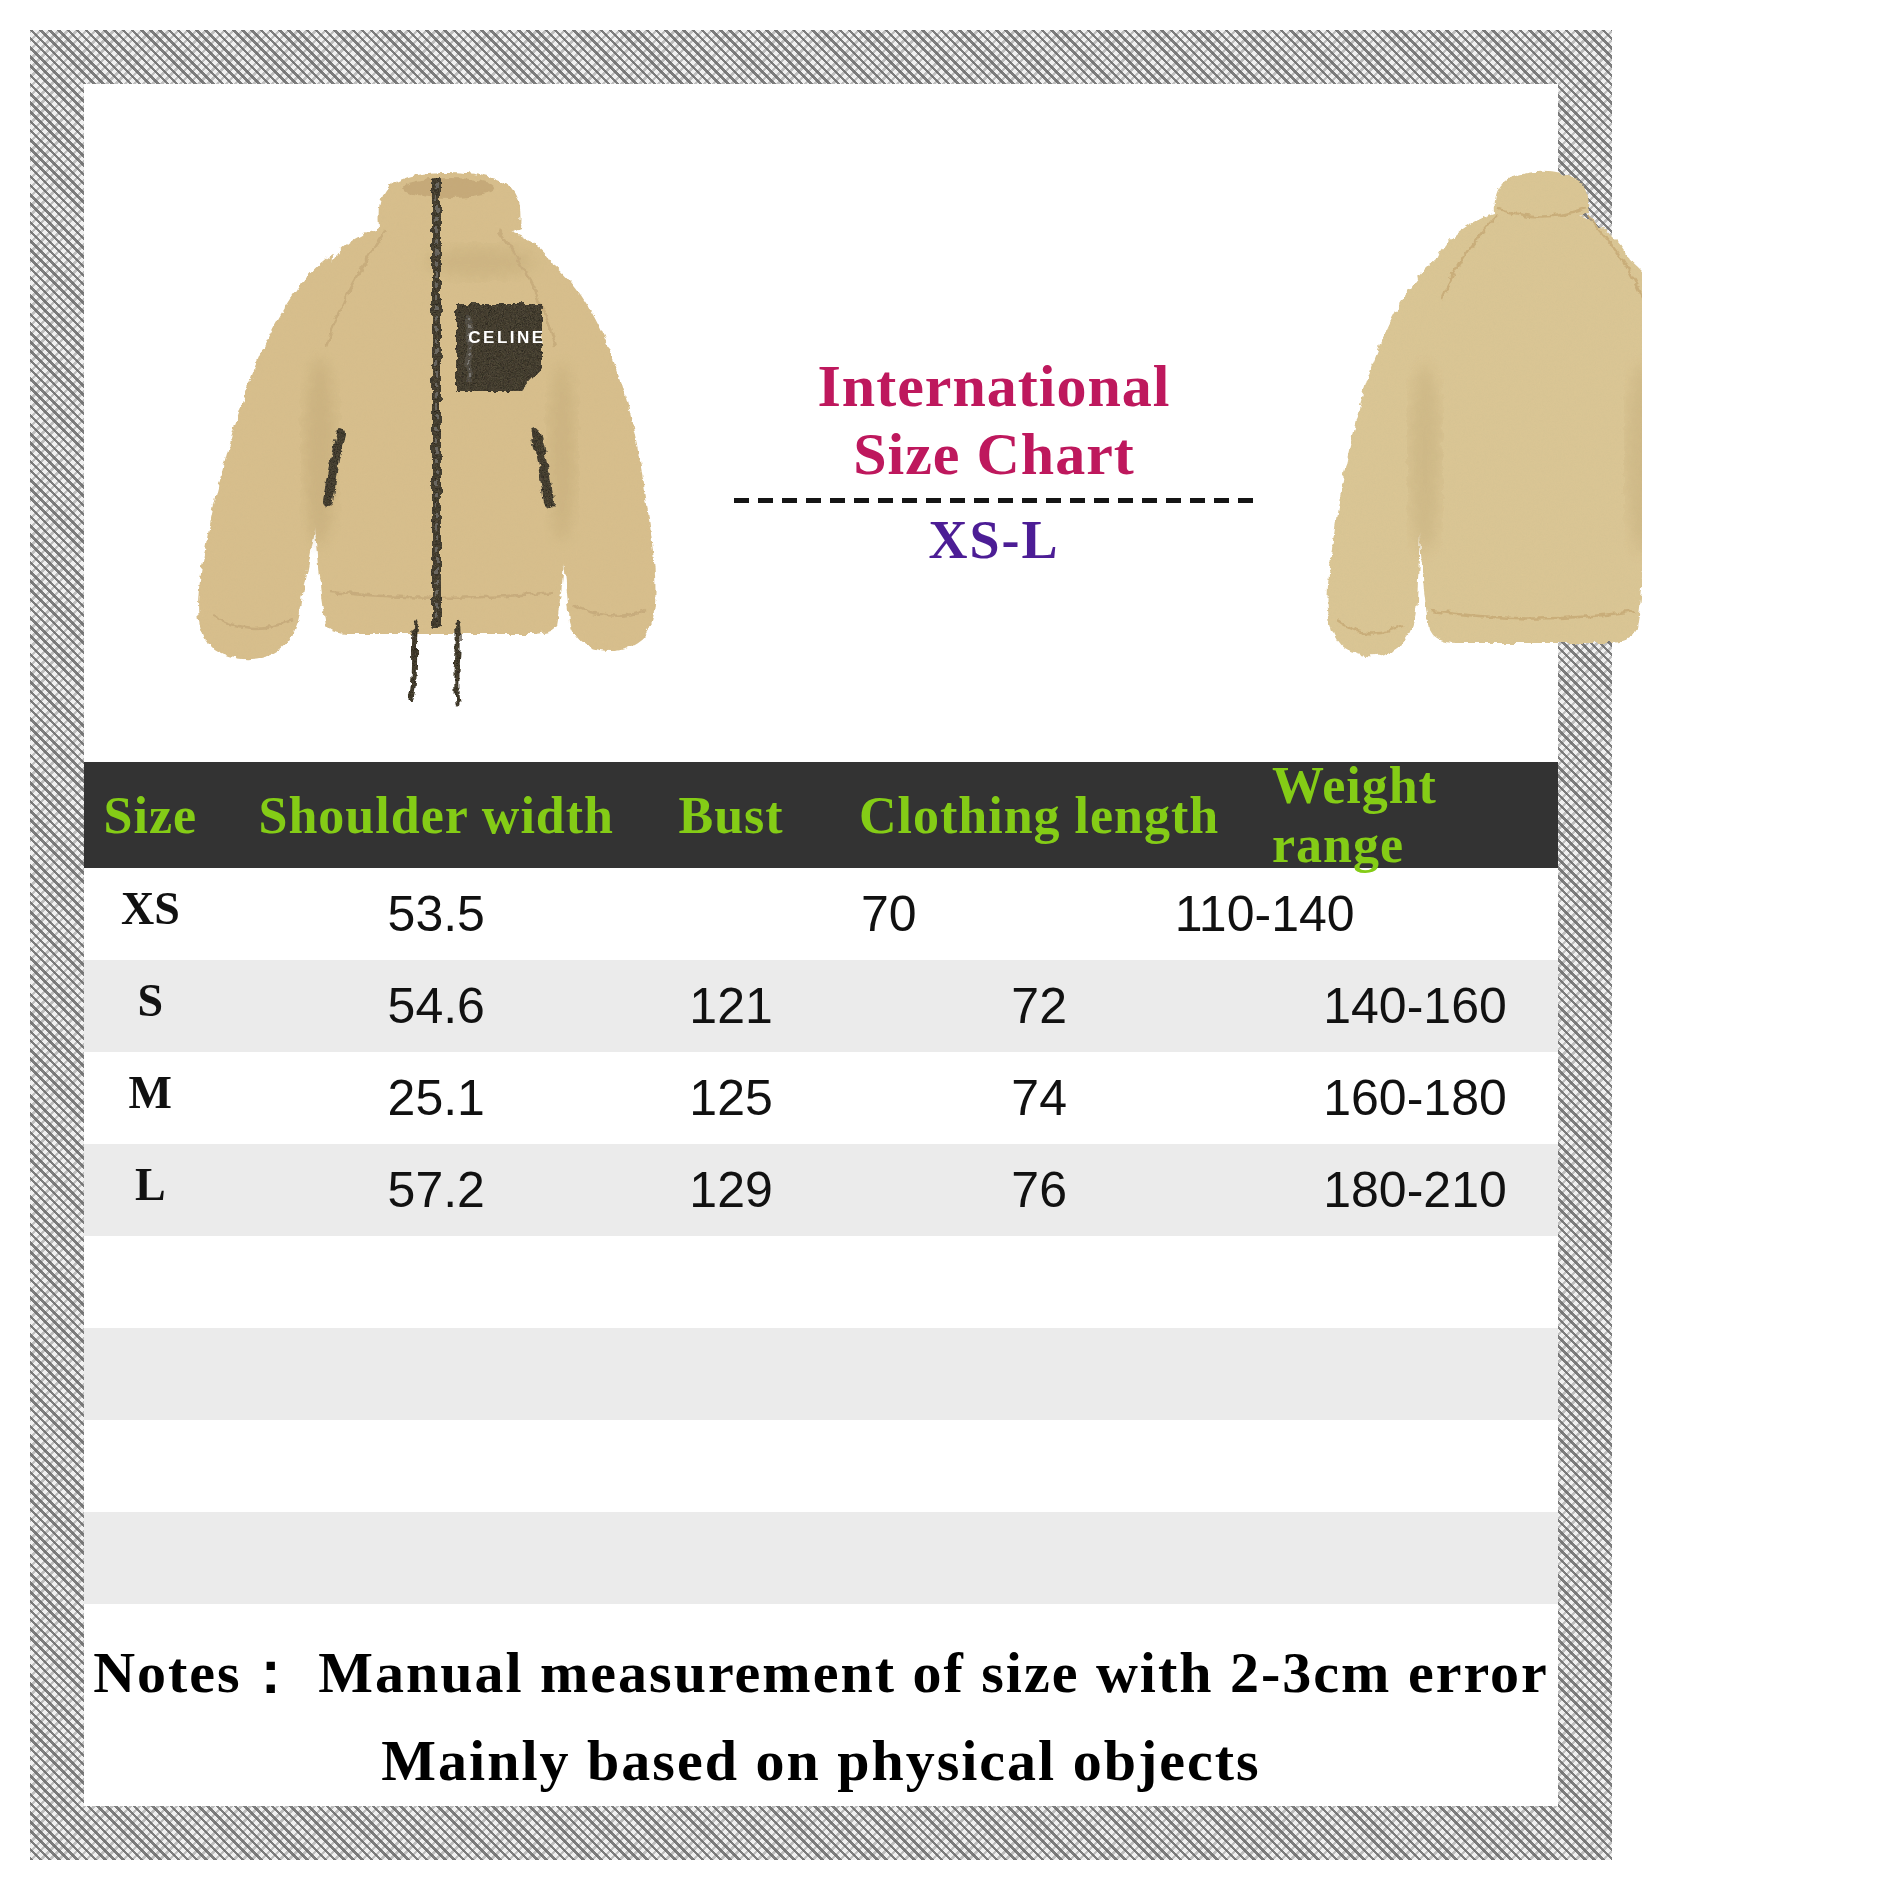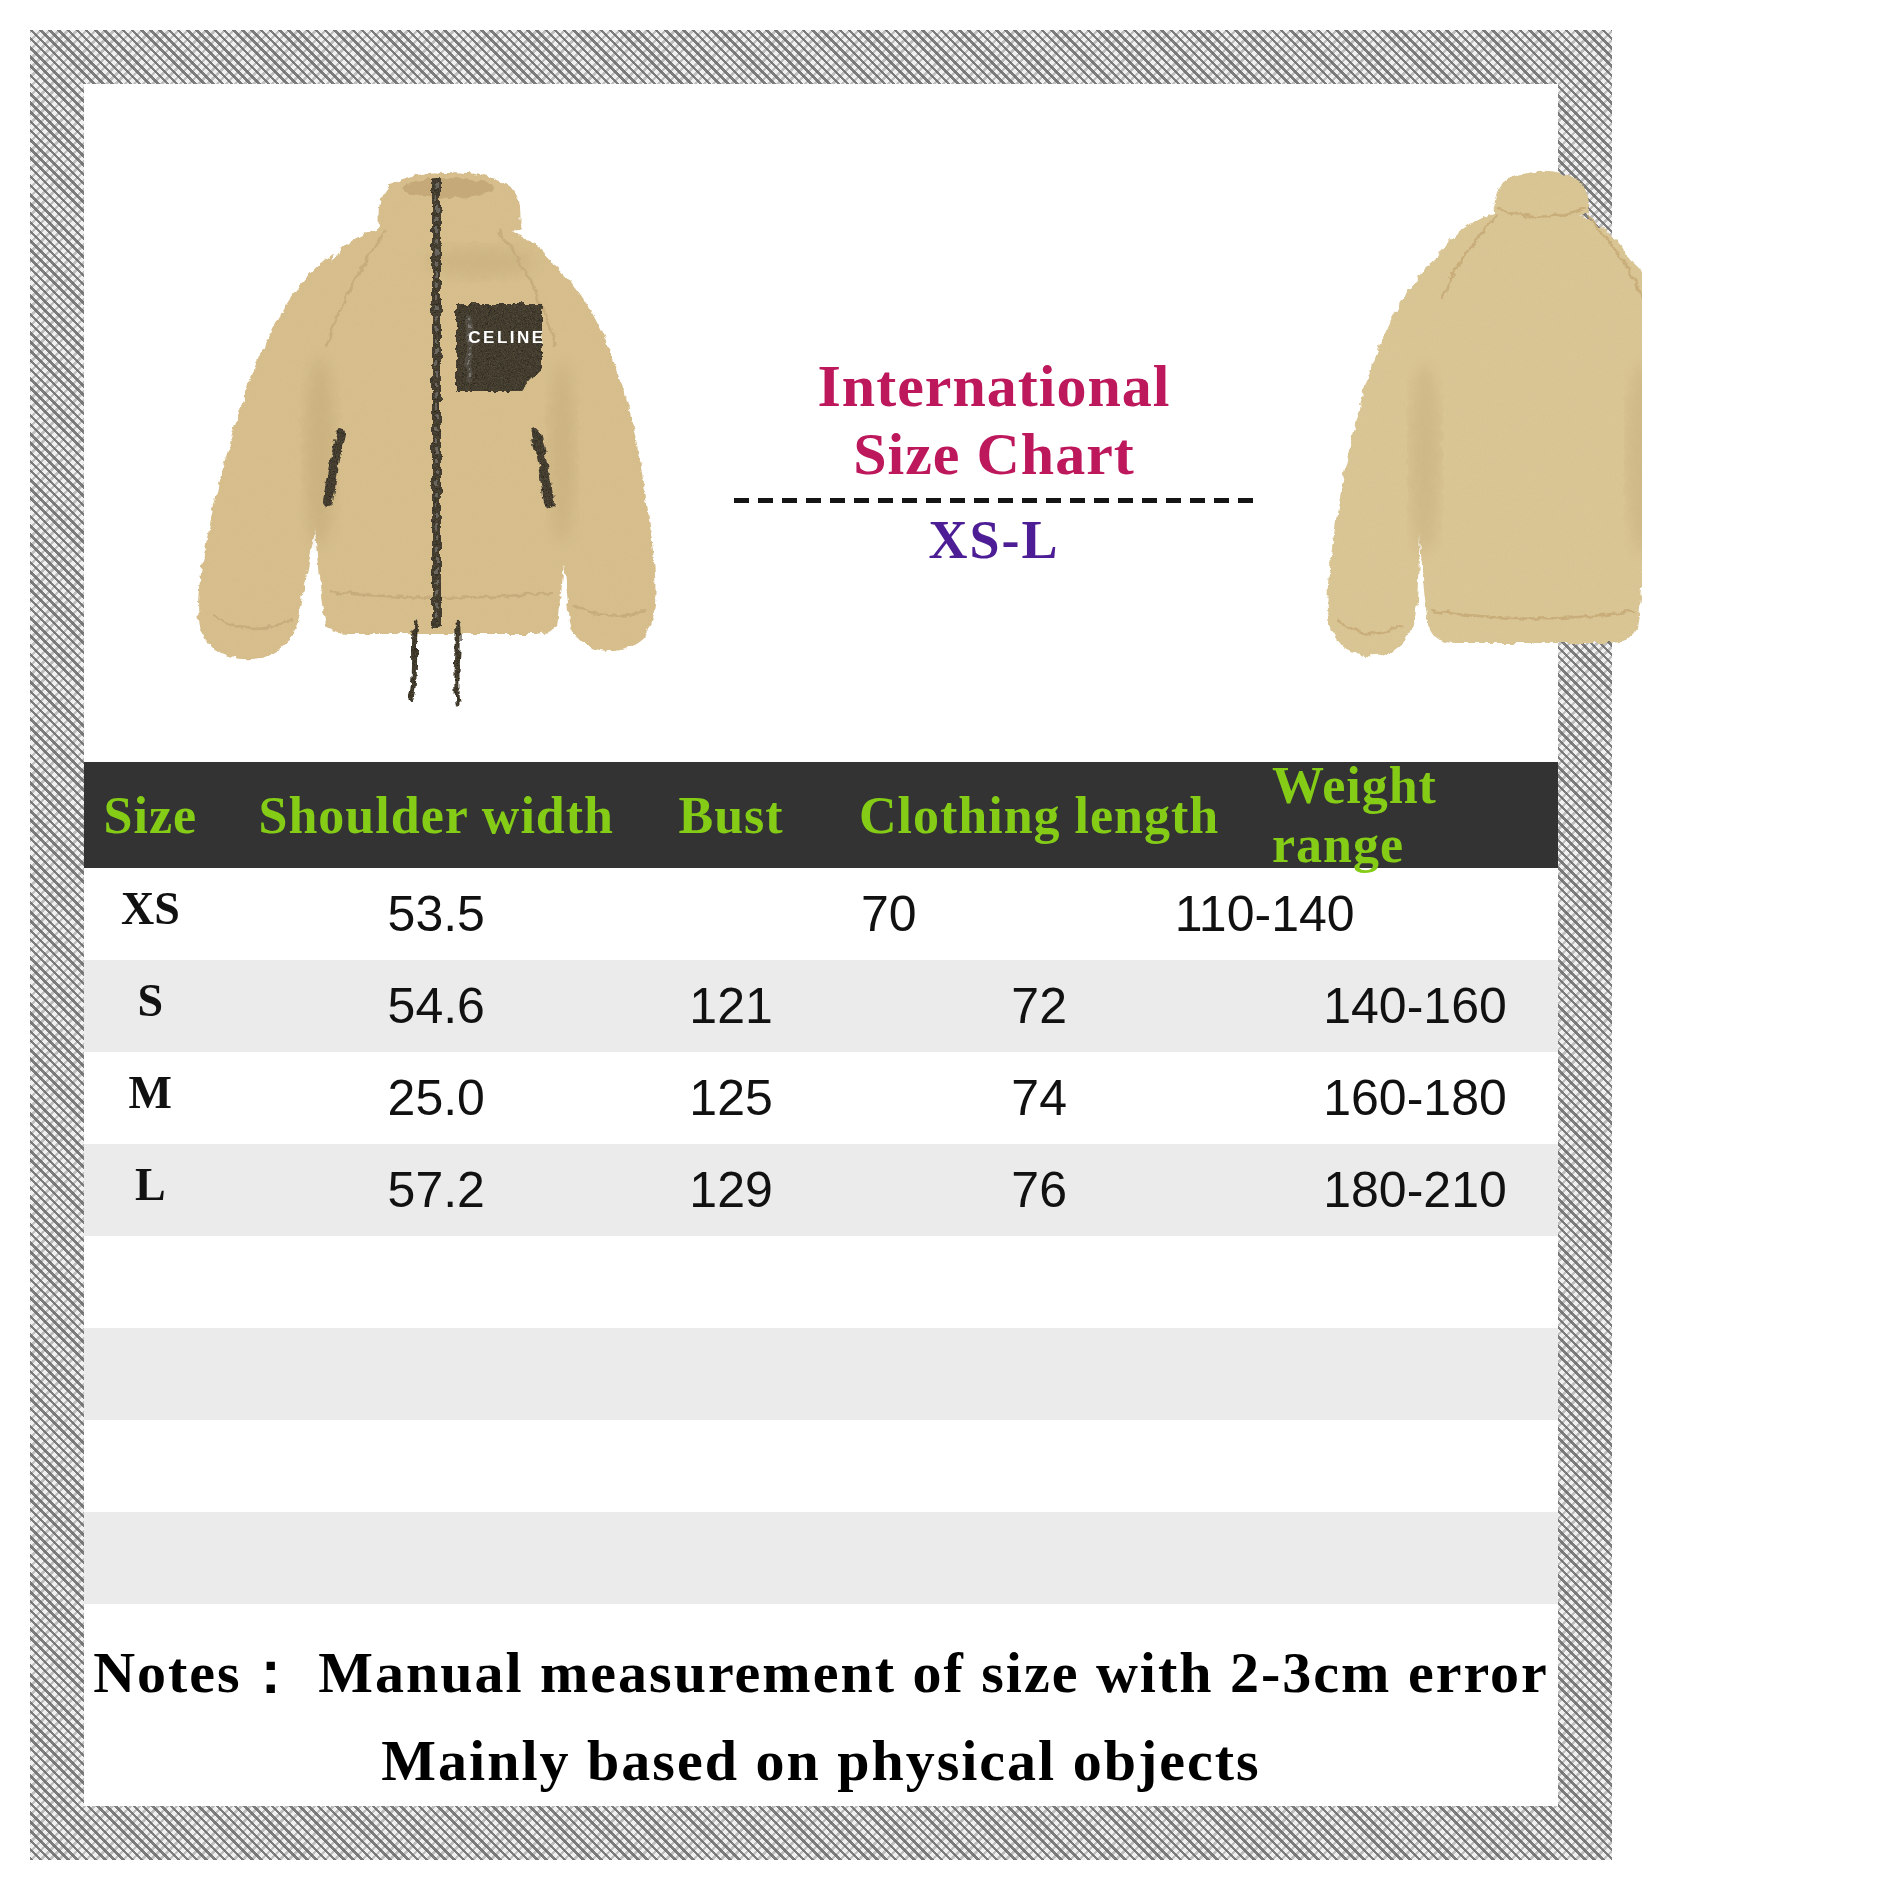--- a/index.html
+++ b/index.html
@@ -158,21 +158,21 @@
         </div>
         <div class="trow tdata alt">
           <div class="cell c1 size-label">S</div>
           <div class="cell c2 num">54.6</div>
           <div class="cell c3 num">121</div>
           <div class="cell c4 num">72</div>
           <div class="cell c5 num">140-160</div>
         </div>
         <div class="trow tdata">
           <div class="cell c1 size-label">M</div>
-          <div class="cell c2 num">25.0</div>
+          <div class="cell c2 num">25.1</div>
           <div class="cell c3 num">125</div>
           <div class="cell c4 num">74</div>
           <div class="cell c5 num">160-180</div>
         </div>
         <div class="trow tdata alt">
           <div class="cell c1 size-label">L</div>
           <div class="cell c2 num">57.2</div>
           <div class="cell c3 num">129</div>
           <div class="cell c4 num">76</div>
           <div class="cell c5 num">180-210</div>

